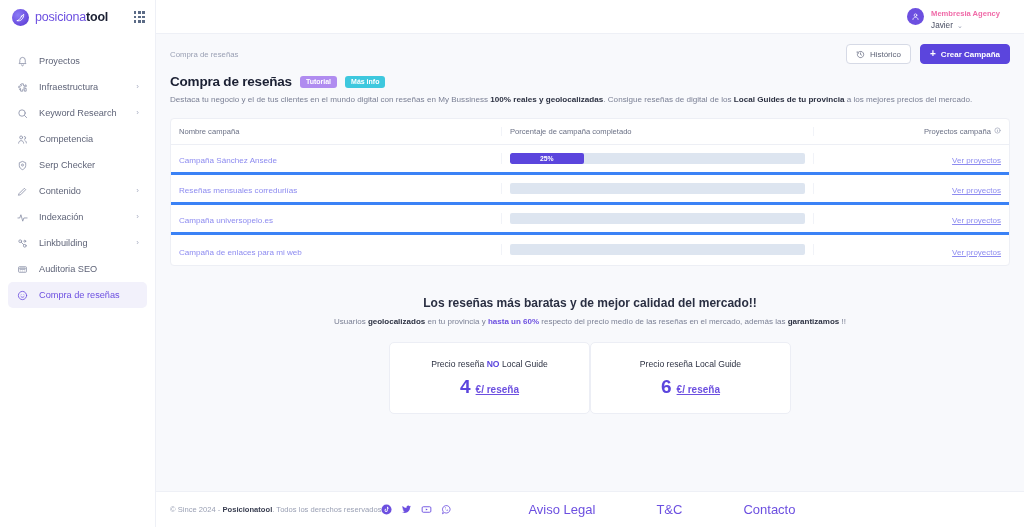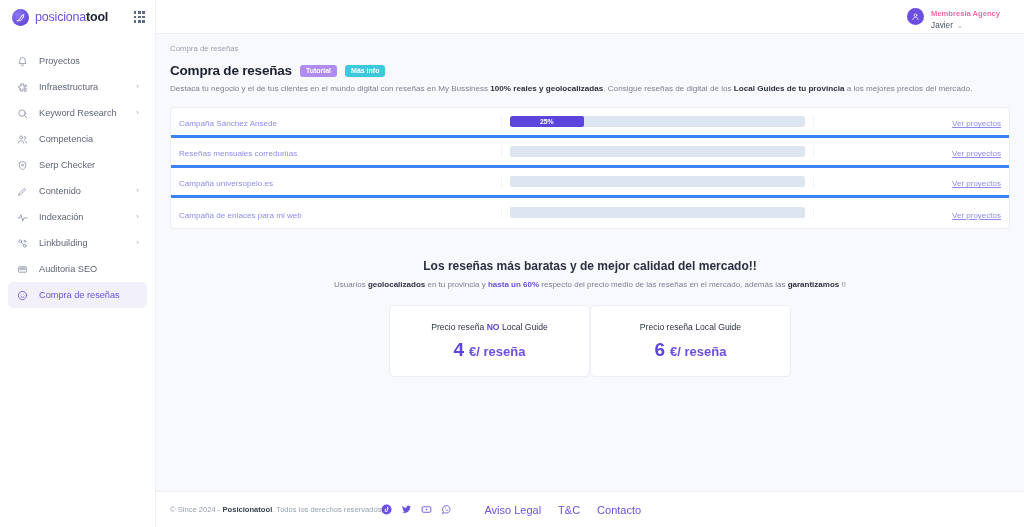--- a/index.html
+++ b/index.html
@@ -158,38 +158,38 @@
   .price-card {
     width: 201px; height: 72px;
     background:#fff; border:1px solid #eceef5; border-radius:5px;
     display:flex; flex-direction:column; align-items:center; justify-content:center;
     gap: 8px;
   }
   .price-label { font-size:8.6px; color:#2c3142; font-weight:500; }
   .price-label .no { color:#5b45dd; font-weight:700; }
   .price-value { display:flex; align-items:baseline; gap:5px; }
   .price-value .num { font-size:19px; color:#5b45dd; font-weight:700; line-height:1; }
-  .price-value .unit { font-size:13px; color:#6c4fe0; font-weight:600; }
+  .price-value .unit { font-size:10px; color:#6c4fe0; font-weight:600;text-decoration:underline; }
 
   
   .footer {
     margin-top: auto;
     height: 36px; background:#fff; border-top:1px solid #eef0f6;
     display:flex; align-items:center; justify-content:flex-start;
     padding: 0 14px;
     flex: 0 0 36px;
   }
   .foot-left { font-size:7.6px; color:#9aa0b4; }
   .foot-left b { color:#3a3f52; font-weight:700; }
   .foot-right { display:flex; align-items:center; gap: 14px; }
   .socials { display:flex; align-items:center; gap: 9px; }
   .soc { width:11px; height:11px; color:#6c4fe0; display:flex; align-items:center; justify-content:center; cursor:pointer; }
   .soc svg { display:block; }
   .foot-links { display:flex; align-items:center; gap: 17px; margin-left: 18px; }
-  .foot-link { font-size:11px; color:#6c4fe0; cursor:pointer; }
+  .foot-link { font-size:13px; color:#6c4fe0; cursor:pointer;margin-left:44px; }
 </style>
 </head>
 <body>
 
 <div class="app">
 
   <aside class="sidebar">
     <div class="brand">
       <span class="brand-logo">
         <svg width="11" height="11" viewBox="0 0 24 24" fill="none" stroke="#ffffff" stroke-width="2" stroke-linecap="round">
@@ -351,32 +351,59 @@
             <span class="cv">⌄</span>
           </span>
         </span>
       </div>
     </div>
 
     <div class="content">
 
       <div class="crumbrow">
         <div class="breadcrumb">Compra de reseñas</div>
+        <div class="actions">
+          <div class="btn btn-ghost">
+            <span class="ico">
+              <svg width="9" height="9" viewBox="0 0 24 24" fill="none" stroke="currentColor" stroke-width="2" stroke-linecap="round">
+                  <path d="M3.5 12a8.5 8.5 0 1 0 2.6-6.1"></path>
+                  <path d="M3.2 4.5v4h4"></path>
+                  <path d="M12 7.8V12l3 1.7"></path>
+                </svg>
+            </span>
+            <span>Histórico</span>
+          </div>
+          <div class="btn btn-primary">
+            <span class="plus">+</span>
+            <span>Crear Campaña</span>
+          </div>
+        </div>
       </div>
 
       <div class="page-head">
         <div class="title-row">
           <span class="page-title">Compra de reseñas</span>
           <span class="badge badge-tutorial">Tutorial</span>
           <span class="badge badge-info">Más info</span>
         </div>
         <div class="page-desc"><span>Destaca tu negocio y el de tus clientes en el mundo digital con reseñas en My Bussiness </span><b>100% reales y geolocalizadas</b><span>. Consigue reseñas de digital de los </span><b>Local Guides de tu provincia</b><span> a los mejores precios del mercado.</span></div>
       </div>
 
       <div class="table">
+        <div class="trow thead">
+          <div class="cell c-name">Nombre campaña</div>
+          <div class="cell c-pct">Porcentaje de campaña completado</div>
+          <div class="cell c-proj">
+            <span>Proyectos campaña</span><span class="info-ico"><svg width="7" height="7" viewBox="0 0 24 24" fill="none" stroke="currentColor" stroke-width="2.2" stroke-linecap="round">
+                  <circle cx="12" cy="12" r="9"></circle>
+                  <path d="M12 11v5"></path>
+                  <circle cx="12" cy="7.6" r="0.9" fill="currentColor" stroke="none"></circle>
+                </svg></span>
+          </div>
+        </div>
 
         <div class="tbody">
 
           <div class="trow">
             <div class="cell c-name">
               <span class="camp-link">Campaña Sánchez Ansede</span>
             </div>
             <div class="cell c-pct">
               <div class="bar-wrap">
                 <div class="bar-fill" style="width:25%">

